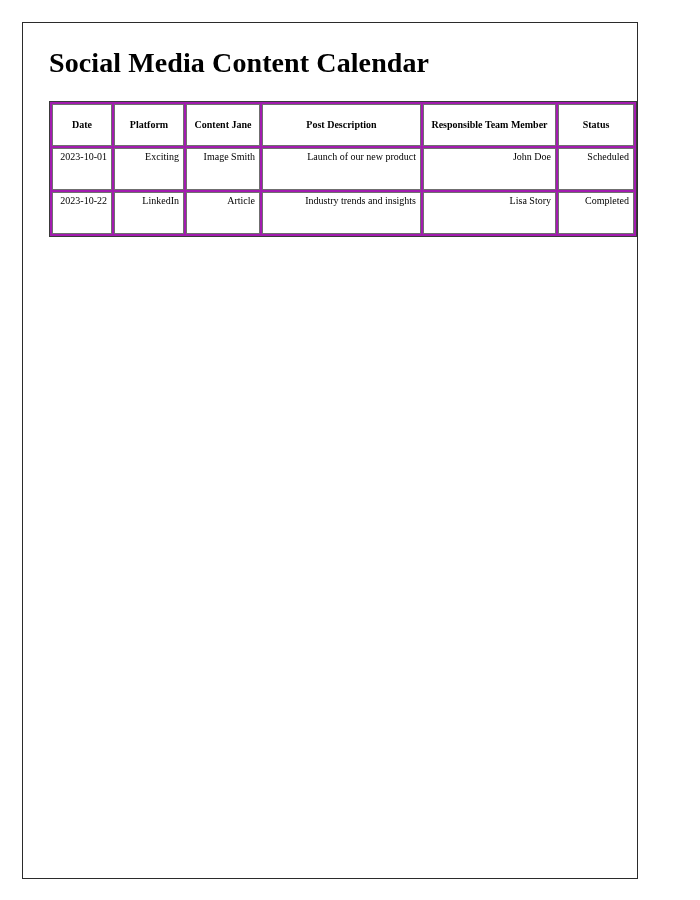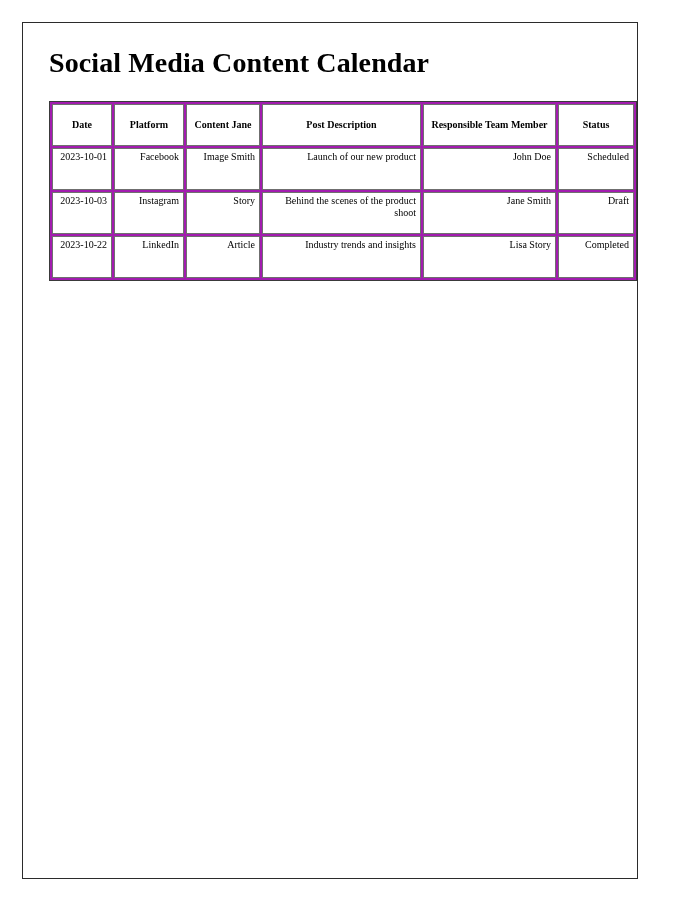--- a/index.html
+++ b/index.html
@@ -108,33 +108,25 @@
           <th>Platform</th>
           <th>Content Jane</th>
           <th>Post Description</th>
           <th>Responsible Team Member</th>
           <th>Status</th>
         </tr>
       </thead>
       <tbody>
         <tr>
           <td>2023-10-01</td>
-          <td>Facebook</td>
+          <td>Exciting</td>
           <td>Image Smith</td>
           <td>Launch of our new product</td>
           <td>John Doe</td>
           <td>Scheduled</td>
-        </tr>
-        <tr>
-          <td>2023-10-03</td>
-          <td>Instagram</td>
-          <td>Story</td>
-          <td>Behind the scenes of the product shoot</td>
-          <td>Jane Smith</td>
-          <td>Draft</td>
         </tr>
         <tr>
           <td>2023-10-22</td>
           <td>LinkedIn</td>
           <td>Article</td>
           <td>Industry trends and insights</td>
           <td>Lisa Story</td>
           <td>Completed</td>
         </tr>
       </tbody>

